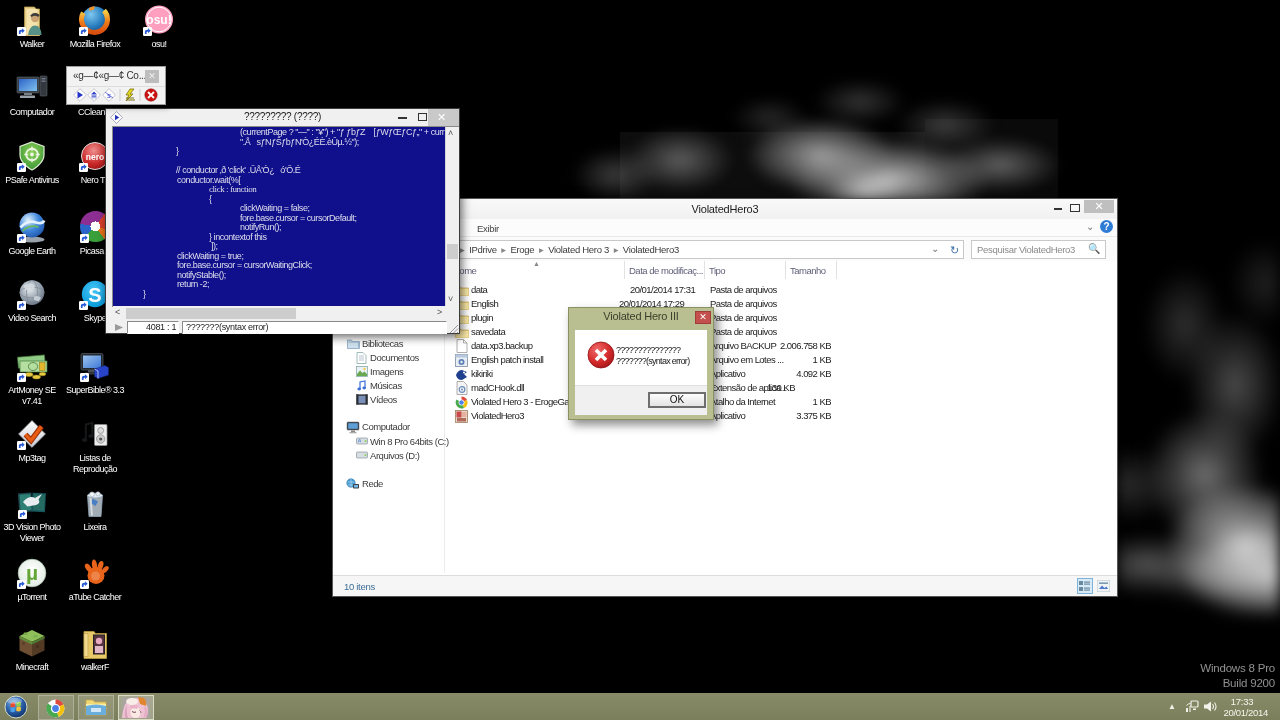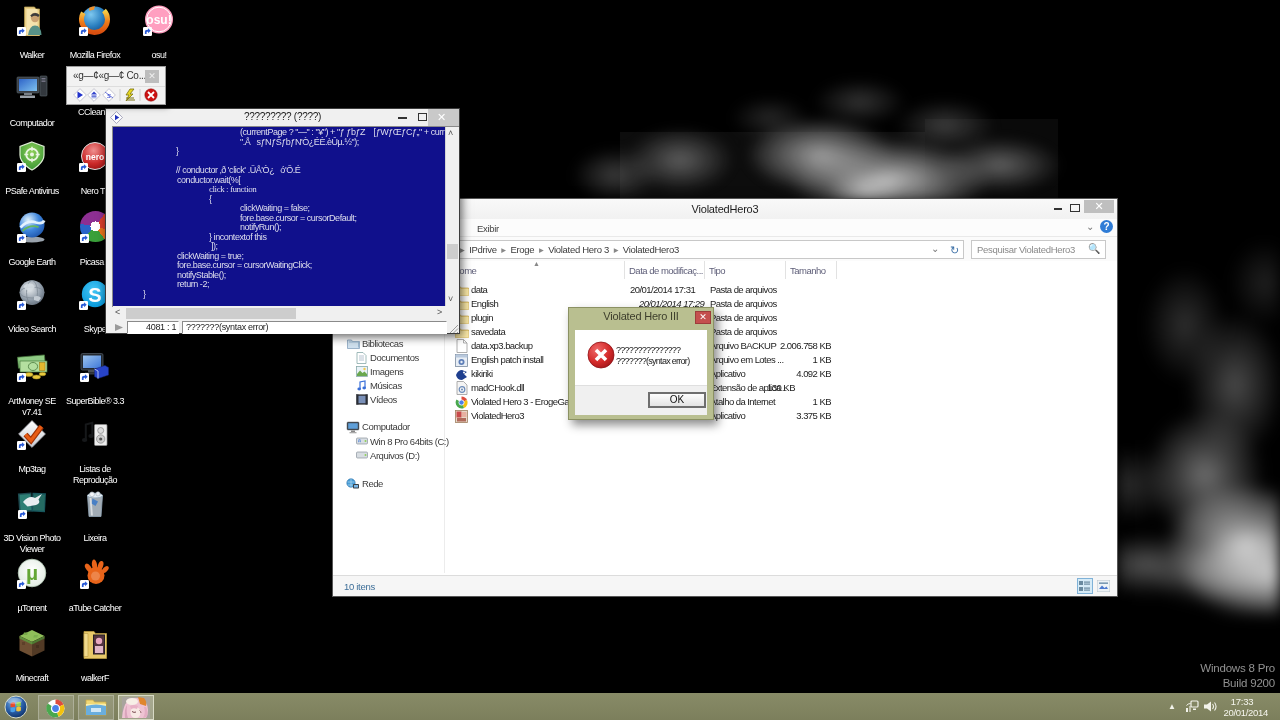--- a/index.html
+++ b/index.html
@@ -1,21 +1,21 @@
 <!DOCTYPE html>
 <html><head><meta charset="utf-8">
 <style>
 html,body{margin:0;padding:0;width:1280px;height:720px;overflow:hidden;background:#000;}
 *{box-sizing:border-box;-webkit-font-smoothing:antialiased;}
 body{font-family:"Liberation Sans",sans-serif;position:relative;transform:translateZ(0);}
 .ab{position:absolute;}
 
 .dicon{position:absolute;width:64px;text-align:center;color:#fff;}
 .dicon .ic{width:32px;height:32px;margin:0 auto;position:relative;}
-.dicon .lbl{margin-top:14px;font-size:9px;letter-spacing:-0.5px;line-height:10.5px;text-shadow:1px 1px 2px #000,0 0 3px #000;white-space:nowrap;}
+.dicon .lbl{margin-top:3px;font-size:9px;letter-spacing:-0.5px;line-height:10.5px;text-shadow:1px 1px 2px #000,0 0 3px #000;white-space:nowrap;}
 
 #exp{left:332px;top:198px;width:786px;height:399px;background:#fff;border:1px solid #565656;box-shadow:2px 3px 10px rgba(0,0,0,0.6);}
 .sbitem{position:absolute;font-size:9.5px;letter-spacing:-0.45px;color:#3b3b3b;height:14px;line-height:14px;}
 #rows div{white-space:nowrap;}
 #dlg div{white-space:nowrap;}
 .sbitem{white-space:nowrap;}
 
 #dlg{left:568px;top:307px;width:146px;height:113px;background:#b9bf90;border:1px solid #8b9163;box-shadow:4px 5px 9px rgba(0,0,0,0.45);padding-left:12px;}
 
 #bw{left:105px;top:108px;width:355px;height:226px;background:#f0f0f0;border:1px solid #3c3c3c;box-shadow:2px 3px 9px rgba(0,0,0,0.6);}
@@ -414,21 +414,21 @@
   <svg class="ab" style="left:122px;top:85px" width="14" height="12">
         <use href="#fld"></use>
       </svg>
       <div class="ab" style="left:138px;top:84px;line-height:13px;">data</div>
       <div class="ab" style="left:297px;top:84px;line-height:13px;">20/01/2014 17:31</div>
       <div class="ab" style="left:377px;top:84px;line-height:13px;">Pasta de arquivos</div>
   <svg class="ab" style="left:122px;top:99px" width="14" height="12">
         <use href="#fld"></use>
       </svg>
       <div class="ab" style="left:138px;top:98px;line-height:13px;">English</div>
-      <div class="ab" style="left:306px;top:98px;line-height:13px;font-style:italic;">20/01/2014 17:29</div>
+      <div class="ab" style="left:286px;top:98px;line-height:13px;">20/01/2014 17:29</div>
       <div class="ab" style="left:377px;top:98px;line-height:13px;">Pasta de arquivos</div>
   <svg class="ab" style="left:122px;top:113px" width="14" height="12">
         <use href="#fld"></use>
       </svg>
       <div class="ab" style="left:138px;top:112px;line-height:13px;">plugin</div>
       <div class="ab" style="left:377px;top:112px;line-height:13px;">Pasta de arquivos</div>
   <svg class="ab" style="left:122px;top:127px" width="14" height="12">
         <use href="#fld"></use>
       </svg>
       <div class="ab" style="left:138px;top:126px;line-height:13px;">savedata</div>

